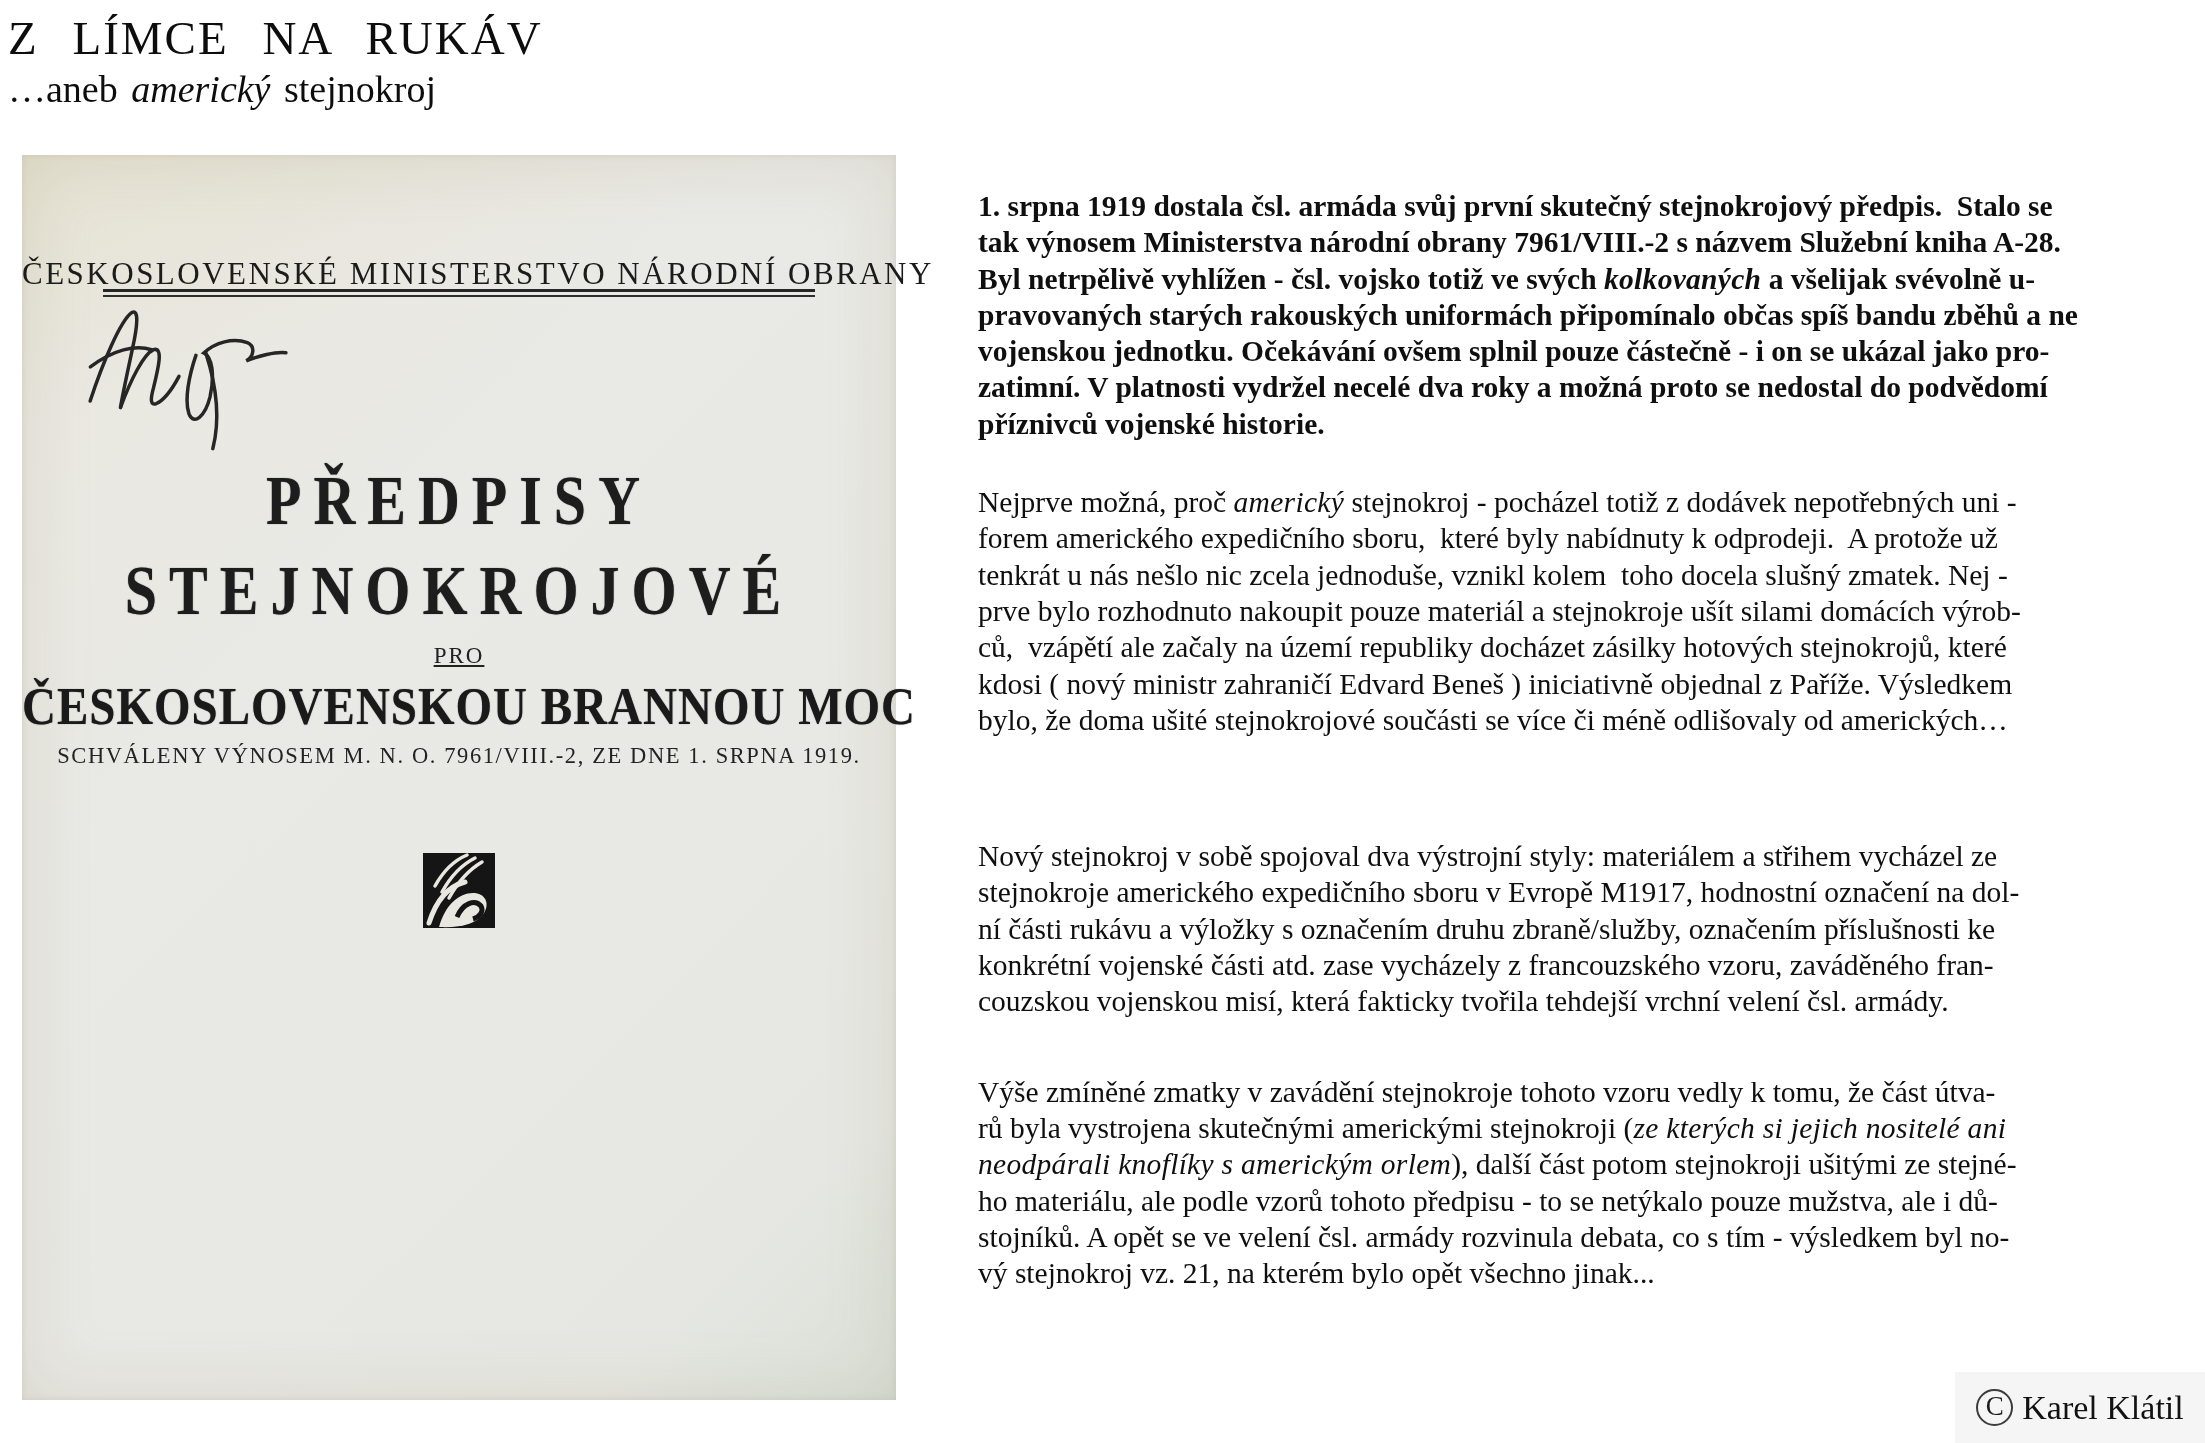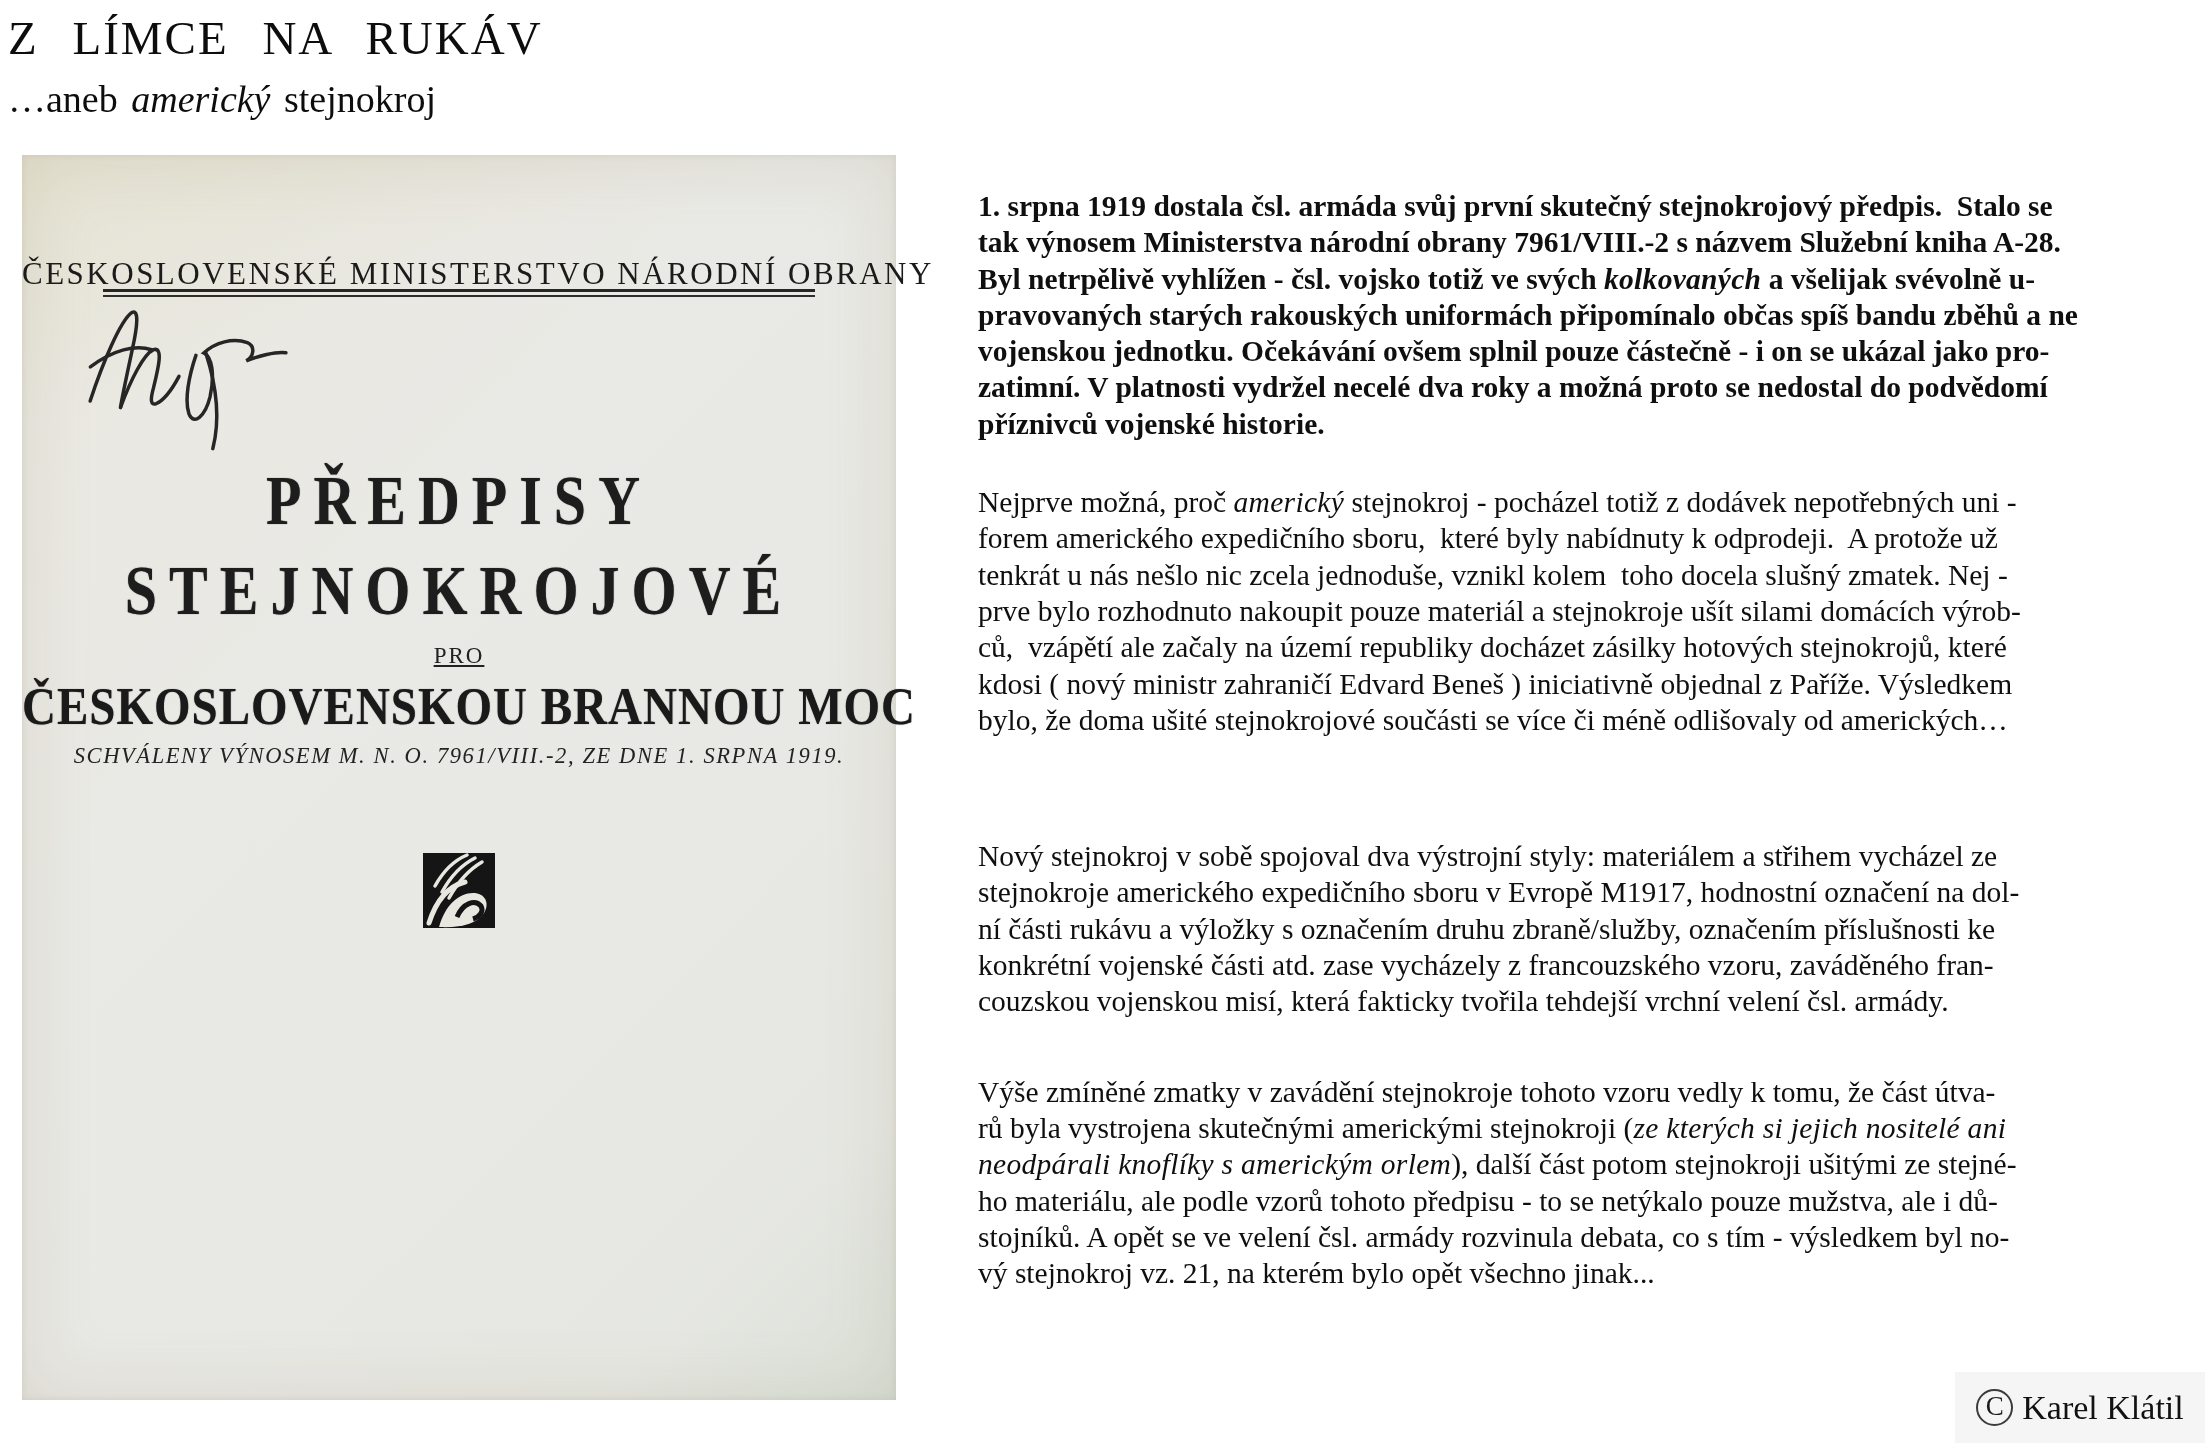--- a/index.html
+++ b/index.html
@@ -9,21 +9,21 @@
     font-family:"Liberation Serif","DejaVu Serif",serif;
   }
 
   
   .page-header{position:absolute;left:8px;top:14px;width:2148px;}
   .page-title{
     font-size:47px;line-height:1.05;letter-spacing:2px;word-spacing:20px;
     color:#0d0d0d;font-weight:400;
   }
   .page-subtitle{
-    font-size:38px;line-height:1.1;margin-top:16px;color:#0d0d0d;word-spacing:4px;
+    font-size:38px;line-height:1.1;margin-top:6px;color:#0d0d0d;word-spacing:4px;
   }
 
   
   .scan{
     position:absolute;left:22px;top:155px;width:874px;height:1245px;
     background:
       linear-gradient(160deg, rgba(222,216,186,0.35) 0%, rgba(0,0,0,0) 18%),
       linear-gradient(315deg, rgba(196,210,196,0.30) 0%, rgba(0,0,0,0) 14%),
       linear-gradient(135deg,#eae8df 0%,#e9e9e5 35%,#e8e8e4 65%,#e4e6e0 100%);
     box-shadow:inset 0 0 70px rgba(150,140,105,0.18), inset 0 0 6px rgba(120,115,90,0.15);
@@ -46,21 +46,21 @@
   .booklet-title.line1{top:312px;}
   .booklet-title.line2{top:402px;}
   .pro-label{position:absolute;top:488px;left:0;width:100%;text-align:center;font-size:23px;letter-spacing:2px;color:#222;text-decoration:underline;}
   .subject{
     position:absolute;top:524px;left:0;width:100%;text-align:center;font-weight:700;
     font-size:47px;letter-spacing:1px;transform:scaleY(1.12);white-space:nowrap;color:#1a1a1a;
     text-shadow:0 0 1px rgba(20,20,20,.55);
   }
   .approval{
     position:absolute;top:588px;left:0;width:100%;text-align:center;
-    font-size:22.5px;letter-spacing:1.6px;color:#232323;white-space:nowrap;font-style:italic;
+    font-size:22.5px;letter-spacing:1.6px;color:#232323;white-space:nowrap;
   }
   .emblem{position:absolute;top:697px;left:50%;transform:translateX(-50%);width:74px;height:77px;}
 
   
   .article{
     position:absolute;left:978px;top:188px;width:1180px;
     font-size:29.5px;line-height:36.3px;color:#0f0f0f;
   }
   .article p{margin:0;}
   .article p.p1{margin-bottom:42px;font-weight:bold;}

